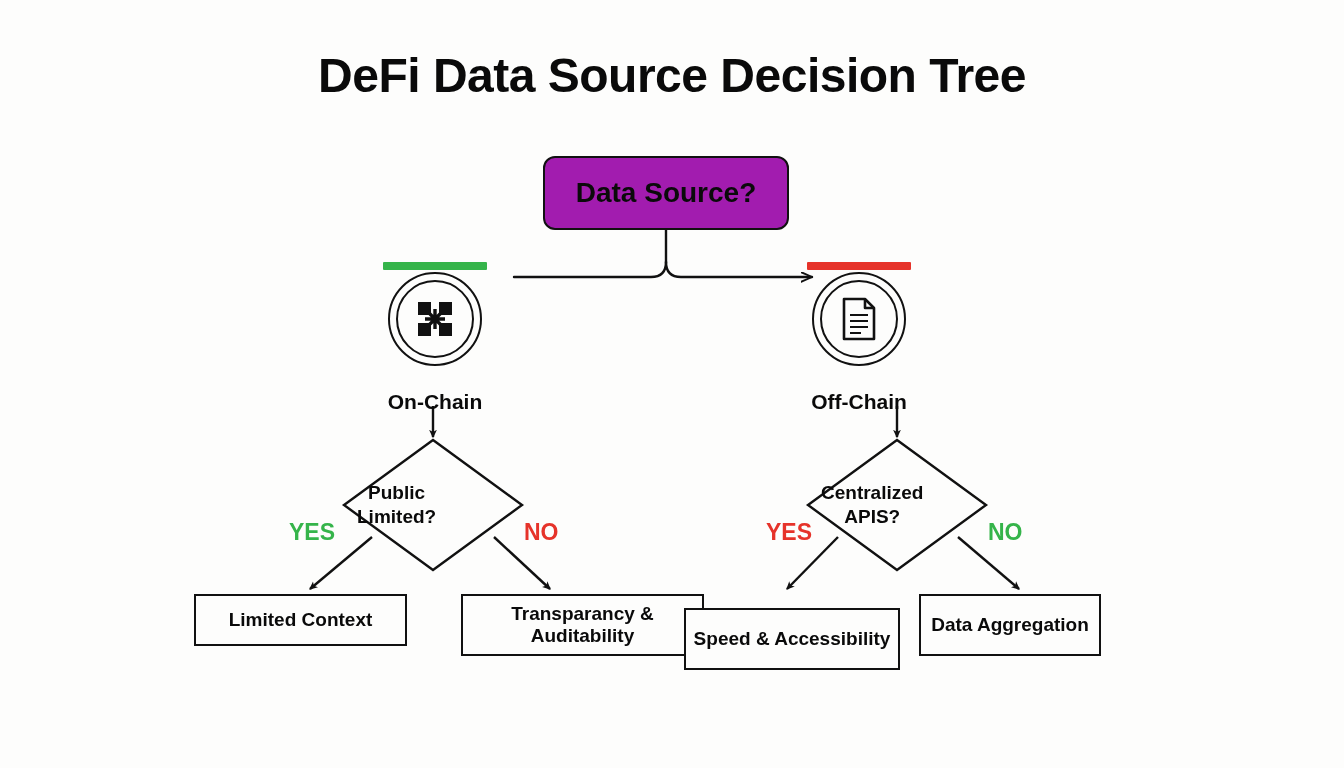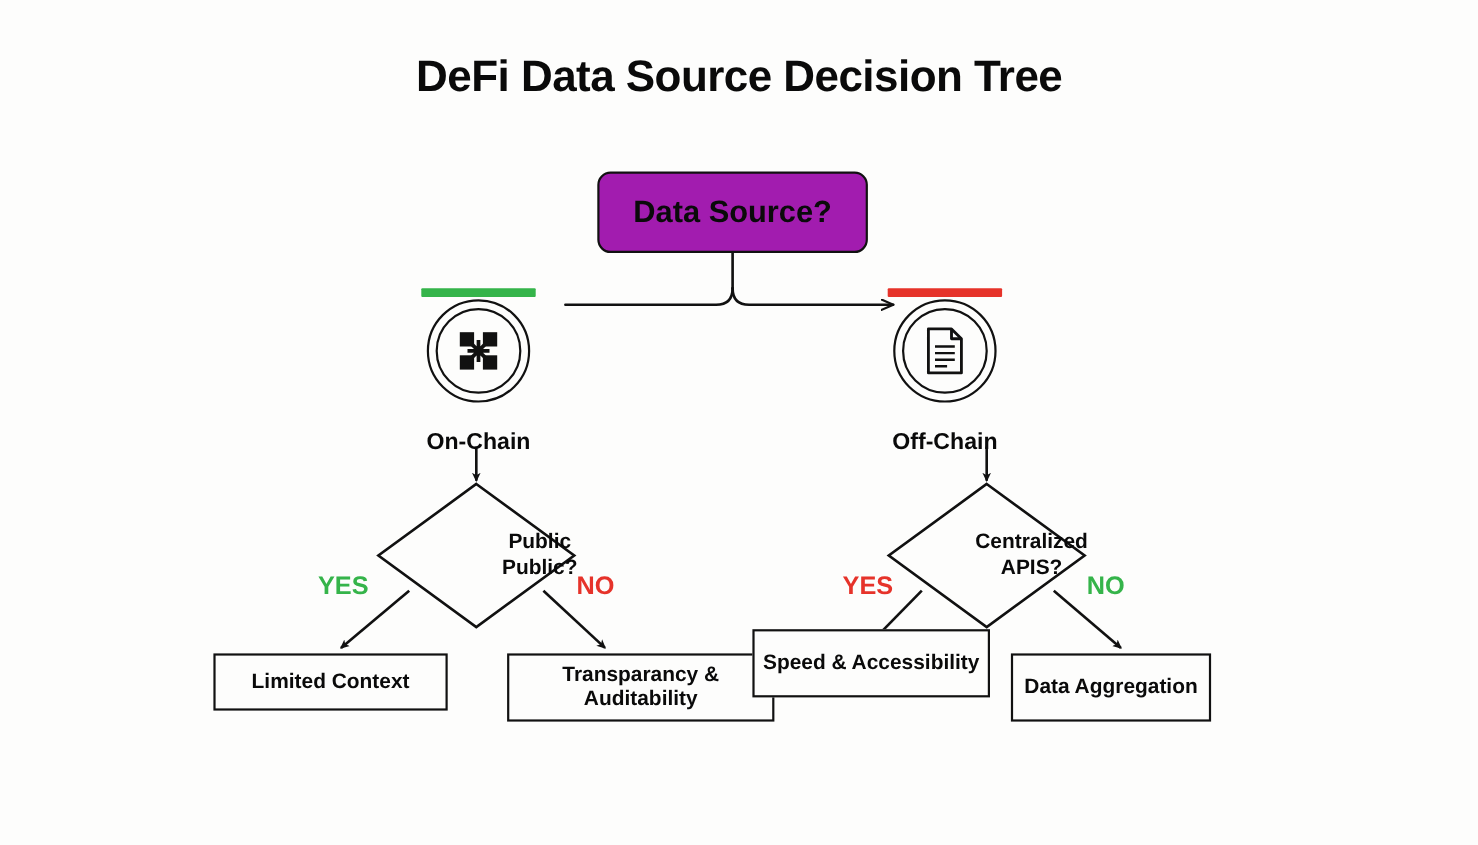--- a/index.html
+++ b/index.html
@@ -17,21 +17,21 @@
     color: #000000;
   }
 
   
   #title {
     position: absolute;
     left: 0;
     top: 48px;
     width: 1344px;
     text-align: center;
-    font-size: 40px;
+    font-size: 48px;
     font-weight: bold;
     letter-spacing: -0.5px;
     color: #0a0a0a;
     white-space: nowrap;
   }
 
   
   #wires {
     position: absolute;
     left: 0;
@@ -103,27 +103,27 @@
     width: 184px;
     height: 136px;
   }
   .diamond-wrap svg {
     position: absolute;
     left: 0;
     top: 0;
   }
   .diamond-label {
     position: absolute;
-    left: 0;
+    left: 16px;
     top: 0;
     width: 184px;
     height: 136px;
     display: flex;
     align-items: center;
-    justify-content: flex-end;
+    justify-content: flex-start;
     text-align: center;
     font-size: 19px;
     font-weight: bold;
     line-height: 1.25;
     color: #0a0a0a;
   }
 
   
   .edge-label {
     position: absolute;
@@ -220,21 +220,21 @@
     <div class="caption">Off-Chain</div>
   </div>
 
   <div class="diamond-wrap" style="left:341px; top:437px;">
     <svg width="184" height="136" viewBox="0 0 184 136">
       <polygon points="92,3 181,68 92,133 3,68" fill="#fdfdfc" stroke="#111111" stroke-width="2.4" stroke-linejoin="miter"></polygon>
     </svg>
     <div class="diamond-label">
       <span>
         <span>Public</span><br>
-        <span>Public?</span>
+        <span>Limited?</span>
       </span>
     </div>
   </div>
 
   <div class="diamond-wrap" style="left:805px; top:437px;">
     <svg width="184" height="136" viewBox="0 0 184 136">
       <polygon points="92,3 181,68 92,133 3,68" fill="#fdfdfc" stroke="#111111" stroke-width="2.4" stroke-linejoin="miter"></polygon>
     </svg>
     <div class="diamond-label">
       <span>
@@ -250,21 +250,21 @@
   <div class="edge-label" style="left:988px; top:519px; color:#35b44a;">NO</div>
 
   <div class="leaf" style="left:194px; top:594px; width:213px; height:52px;">
     <span>Limited Context</span>
   </div>
 
   <div class="leaf" style="left:425px; top:594px; width:243px; height:62px;margin-left:36px;">
     <span>Transparancy &amp; Auditability</span>
   </div>
 
-  <div class="leaf" style="left:684px; top:572px; width:216px; height:62px;">
+  <div class="leaf" style="left:684px; top:608px; width:216px; height:62px;">
     <span>Speed &amp; Accessibility</span>
   </div>
 
   <div class="leaf" style="left:919px; top:594px; width:182px; height:62px;">
     <span>Data Aggregation</span>
   </div>
 
 </div>
 
 </body></html>

